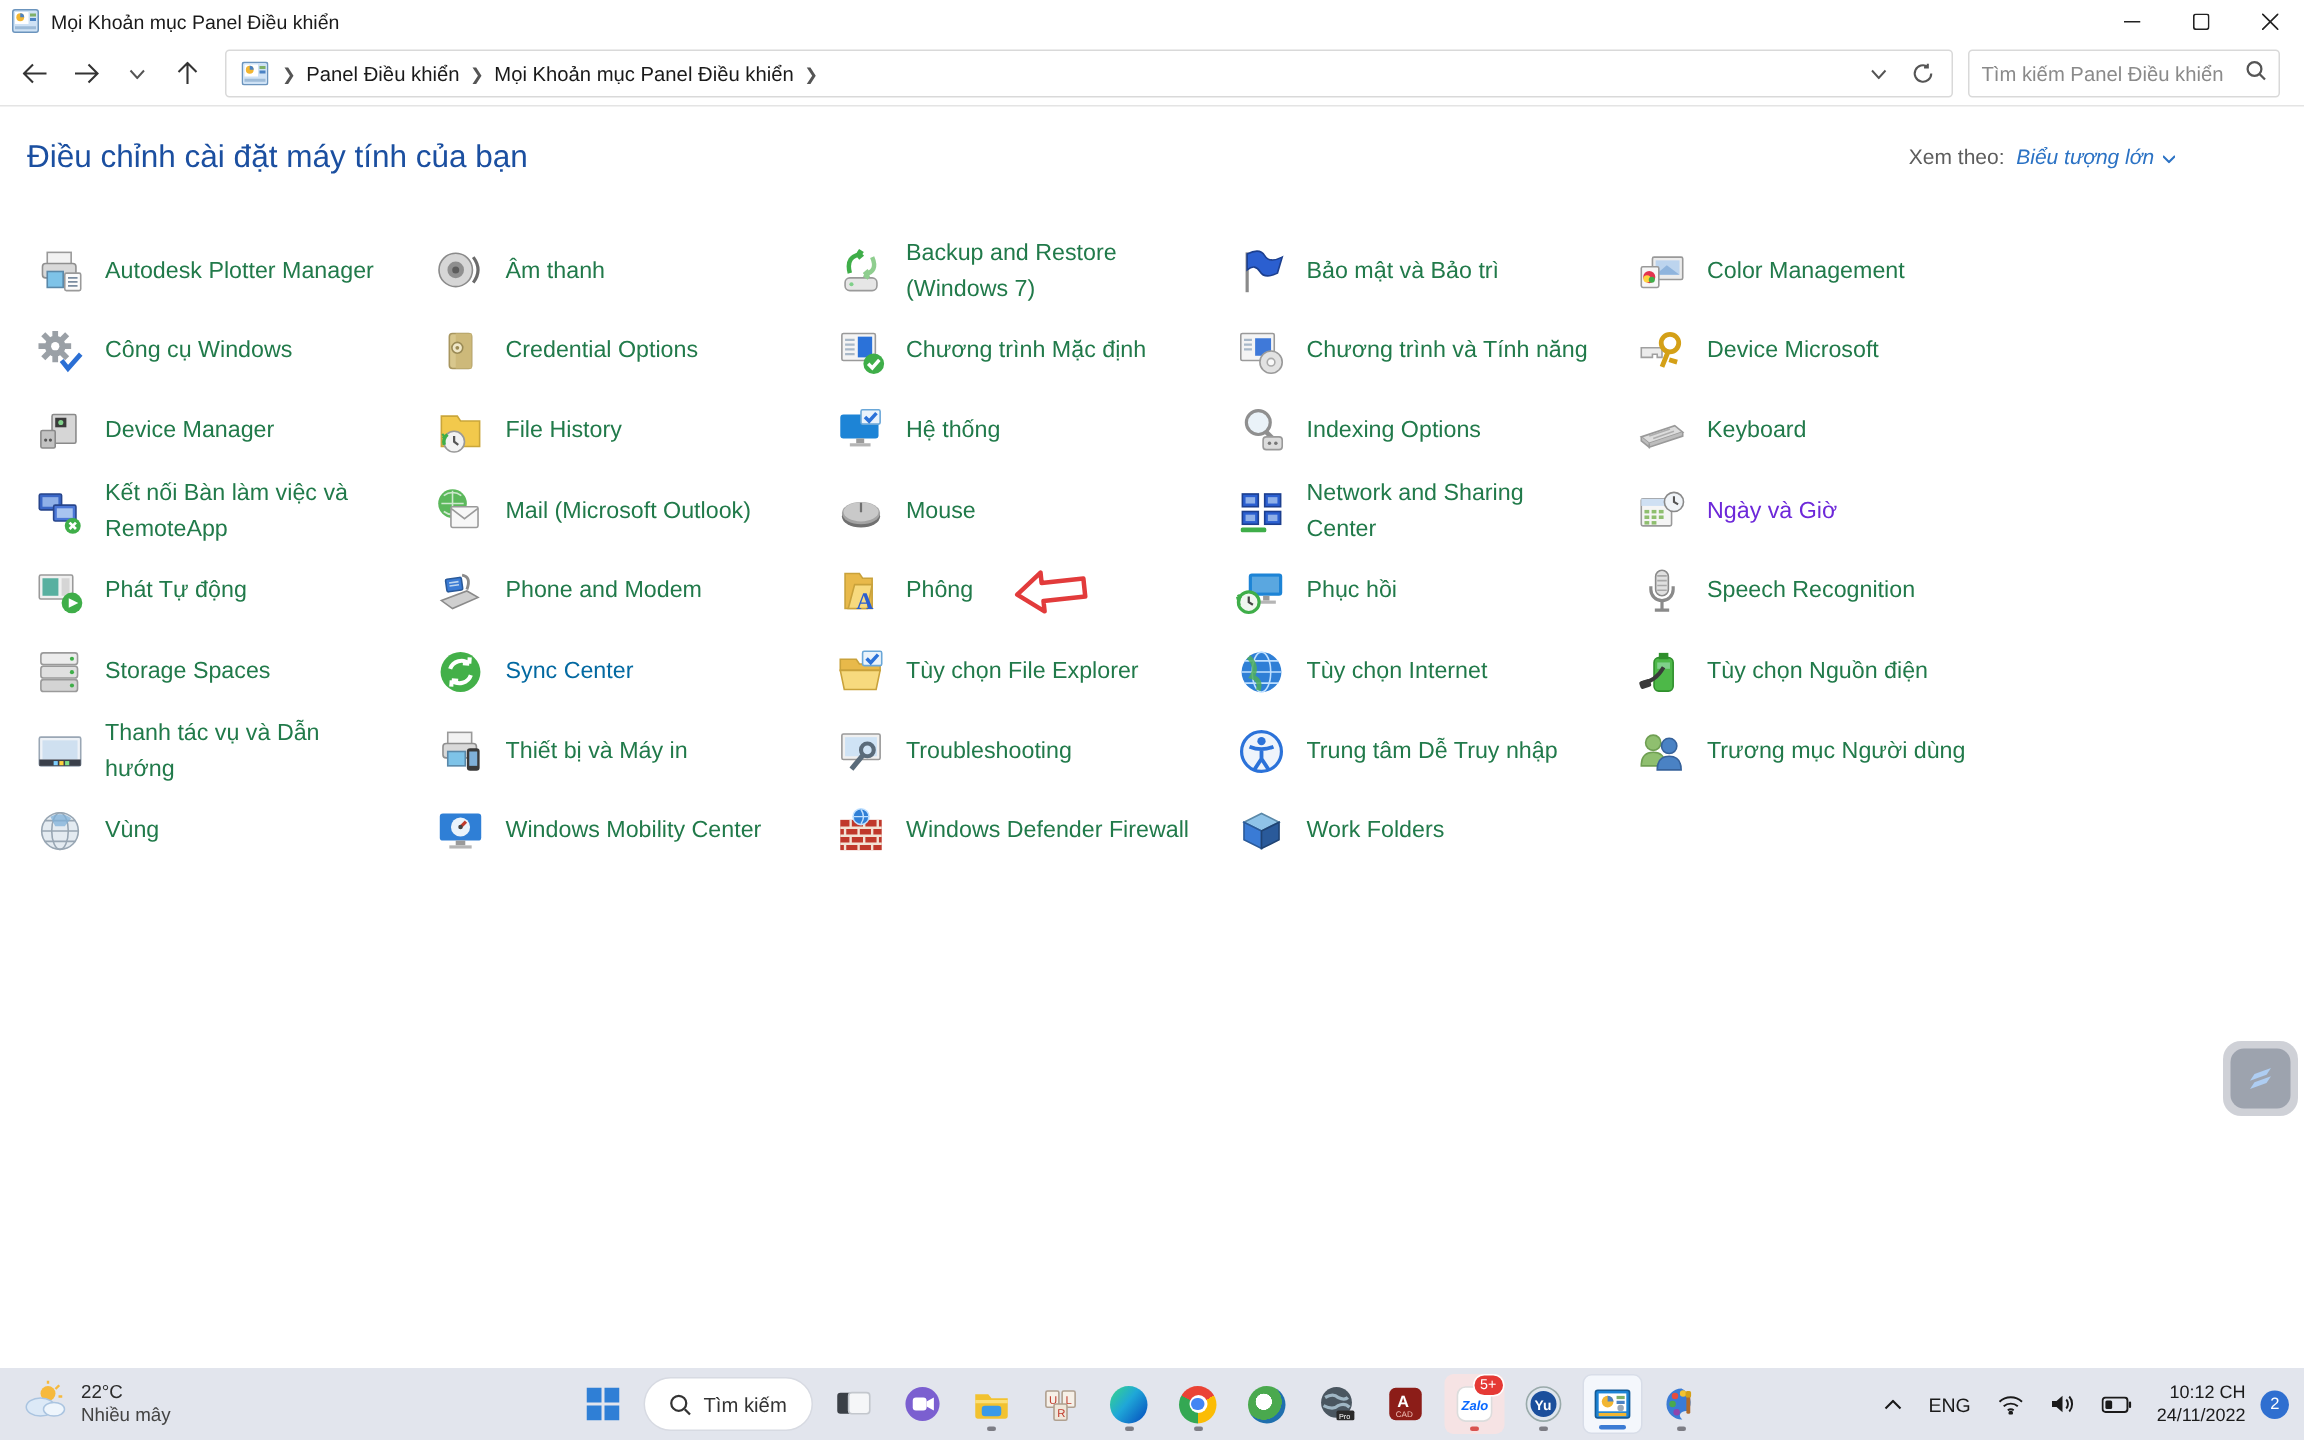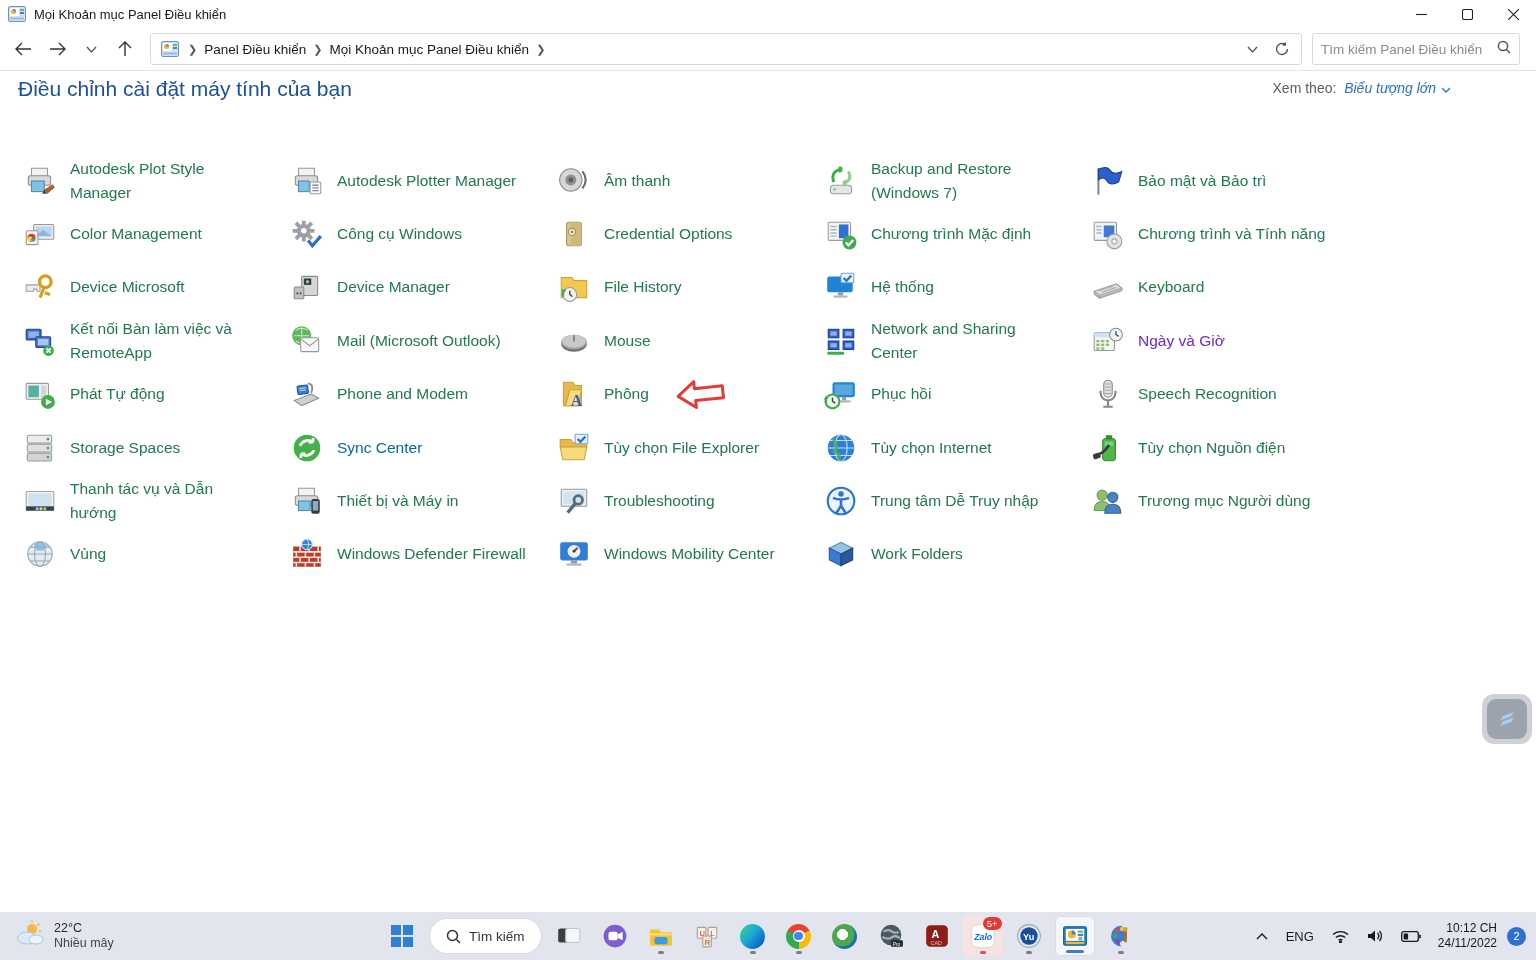--- a/index.html
+++ b/index.html
@@ -29,21 +29,21 @@
   .addr-spacer { flex:1; }
   .addr-mini-btn { width:30px; height:28px; border:none; background:transparent; color:#555;
     display:flex; align-items:center; justify-content:center; cursor:pointer; }
   .searchbox { margin-left:10px; height:32px; width:208px; border:1px solid #d9d9d9;
     border-radius:3px; display:flex; align-items:center; padding:0 8px; }
   .searchbox input { flex:1; border:none; outline:none; font-size:13.5px; color:#333;
     font-family:"Liberation Sans",sans-serif; background:transparent; min-width:0; }
   .searchbox input::placeholder { color:#8a8a8a; }
 
   
-  #headerband { position:absolute; left:0; top:56px; width:1536px; height:66px;
+  #headerband { position:absolute; left:0; top:72px; width:1536px; height:66px;
     display:flex; align-items:center; }
   #page-title { margin-left:18px; font-size:21px; font-weight:400; }
   #viewby { position:absolute; right:86px; top:24px; font-size:14px; color:#5d5d5d; }
   #viewby .view-link { cursor:pointer;font-style:italic; }
 
   
   #content { position:absolute; left:22px; top:142px; width:1400px; }
   #grid { display:grid; grid-template-columns:repeat(5,267px); grid-auto-rows:53.4px;
     align-items:center; padding-top:12px; }
   .cpl-item { display:flex; align-items:center; gap:12px; cursor:pointer; }
@@ -198,32 +198,20 @@
   </div>
 </div>
 
 <div id="content">
   <div id="grid">
       <div class="cpl-item">
         <span class="ico">
           <svg viewBox="0 0 32 32" width="34" height="34">
             <rect x="8" y="4" width="15" height="8" fill="#f2f2f2" stroke="#9a9a9a"></rect>
             <rect x="5" y="11" width="21" height="9" rx="2" fill="#d9d9d9" stroke="#8f8f8f"></rect>
-            <rect x="8" y="16" width="12" height="10" fill="#7ec3e8" stroke="#5a88a8"></rect>
-            <path d="M20 24 l8 -5 l2 3 l-7 6 z" fill="#a9662a"></path>
-            <path d="M20 24 l3 4 l-5 0 z" fill="#5e4322"></path>
-          </svg>
-        </span>
-        <span class="lbl" style="color: rgb(33, 122, 74);">Autodesk Plot Style Manager</span>
-      </div>
-      <div class="cpl-item">
-        <span class="ico">
-          <svg viewBox="0 0 32 32" width="34" height="34">
-            <rect x="8" y="4" width="15" height="8" fill="#f2f2f2" stroke="#9a9a9a"></rect>
-            <rect x="5" y="11" width="21" height="9" rx="2" fill="#d9d9d9" stroke="#8f8f8f"></rect>
             <rect x="8" y="16" width="10" height="10" fill="#7ec3e8" stroke="#5a88a8"></rect>
             <rect x="19" y="17" width="10" height="11" rx="1" fill="#fbfbfb" stroke="#9a9a9a"></rect>
             <path d="M21 20 h6 M21 22.5 h6 M21 25 h6" stroke="#7a8ca0" stroke-width="1.2"></path>
           </svg>
         </span>
         <span class="lbl" style="color: rgb(33, 122, 74);">Autodesk Plotter Manager</span>
       </div>
       <div class="cpl-item">
         <span class="ico">
           <svg viewBox="0 0 32 32" width="34" height="34">
@@ -355,20 +343,32 @@
         <span class="ico">
           <svg viewBox="0 0 32 32" width="34" height="34">
             <rect x="3" y="6" width="24" height="15" rx="2" fill="#1d84d6"></rect>
             <rect x="13" y="21" width="5" height="3" fill="#9a9a9a"></rect>
             <rect x="9" y="24" width="13" height="2" fill="#b5b5b5"></rect>
             <rect x="16" y="3" width="12" height="9" rx="1" fill="#eaf3fb" stroke="#6aa7d8"></rect>
             <path d="M18.5 7.5 l2.6 2.6 l4.6 -5" stroke="#2b72d9" stroke-width="2.2" fill="none"></path>
           </svg>
         </span>
         <span class="lbl" style="color: rgb(33, 122, 74);">Hệ thống</span>
+      </div>
+      <div class="cpl-item">
+        <span class="ico">
+          <svg viewBox="0 0 32 32" width="34" height="34">
+            <circle cx="14" cy="11" r="7.5" fill="#eaf2f8" stroke="#8f8f8f" stroke-width="2"></circle>
+            <path d="M18.5 16.5 l5 5" stroke="#8f8f8f" stroke-width="3"></path>
+            <rect x="17" y="20" width="12" height="8" rx="2" fill="#dcdcdc" stroke="#999"></rect>
+            <circle cx="21" cy="24" r="1.1" fill="#777"></circle>
+            <circle cx="25" cy="24" r="1.1" fill="#777"></circle>
+          </svg>
+        </span>
+        <span class="lbl" style="color: rgb(33, 122, 74);">Indexing Options</span>
       </div>
       <div class="cpl-item">
         <span class="ico">
           <svg viewBox="0 0 32 32" width="34" height="34">
             <path d="M3 20 L24 13 L29 17 L8 24 Z" fill="#dcdcdc" stroke="#9a9a9a"></path>
             <path d="M3 20 v2.5 L8 26.5 v-2.5 M8 24 v2.5 L29 19.5 v-2.5" fill="#bdbdbd" stroke="#9a9a9a"></path>
             <g stroke="#aeaeae" stroke-width="1">
               <path d="M8 19.5 l13 -4.5 M10.5 21 l13 -4.5"></path>
             </g>
           </svg>
@@ -633,43 +633,43 @@
             <ellipse cx="16" cy="16" rx="5.2" ry="11.5" fill="none" stroke="#98a6b3"></ellipse>
             <path d="M4.5 16 h23 M6.5 9.5 h19 M6.5 22.5 h19" stroke="#98a6b3" fill="none"></path>
             <path d="M10 7 a11.5 11.5 0 0 1 13 1 l-4 5 h-6 z" fill="#7fb0d8" opacity="0.75"></path>
           </svg>
         </span>
         <span class="lbl" style="color: rgb(33, 122, 74);">Vùng</span>
       </div>
       <div class="cpl-item">
         <span class="ico">
           <svg viewBox="0 0 32 32" width="34" height="34">
+            <rect x="3" y="5" width="26" height="17" rx="2" fill="#2f7fd6"></rect>
+            <circle cx="16" cy="13.5" r="6" fill="#eaf3fb"></circle>
+            <path d="M16 13.5 l3.4 -3.4" stroke="#c0392b" stroke-width="2"></path>
+            <circle cx="16" cy="13.5" r="1.4" fill="#444"></circle>
+            <rect x="13" y="22" width="6" height="3" fill="#9a9a9a"></rect>
+            <rect x="9" y="25" width="14" height="2" fill="#b5b5b5"></rect>
+          </svg>
+        </span>
+        <span class="lbl" style="color: rgb(33, 122, 74);">Windows Mobility Center</span>
+      </div>
+      <div class="cpl-item">
+        <span class="ico">
+          <svg viewBox="0 0 32 32" width="34" height="34">
             <rect x="3" y="9" width="26" height="19" fill="#c0392b"></rect>
             <g stroke="#f2e3d5" stroke-width="1.5">
               <path d="M3 14 h26 M3 19 h26 M3 24 h26"></path>
               <path d="M9.5 9 v5 M18 9 v5 M26.5 9 v5 M6 14 v5 M14.5 14 v5 M23 14 v5 M9.5 19 v5 M18 19 v5 M26.5 19 v5 M6 24 v4 M14.5 24 v4 M23 24 v4"></path>
             </g>
             <circle cx="16" cy="7" r="5" fill="#2f7fd6" stroke="#bfe0ff"></circle>
             <path d="M11.5 7 h9 M16 2.5 a8 8 0 0 1 0 9" stroke="#bfe0ff" fill="none" stroke-width="0.9"></path>
           </svg>
         </span>
         <span class="lbl" style="color: rgb(33, 122, 74);">Windows Defender Firewall</span>
-      </div>
-      <div class="cpl-item">
-        <span class="ico">
-          <svg viewBox="0 0 32 32" width="34" height="34">
-            <rect x="3" y="5" width="26" height="17" rx="2" fill="#2f7fd6"></rect>
-            <circle cx="16" cy="13.5" r="6" fill="#eaf3fb"></circle>
-            <path d="M16 13.5 l3.4 -3.4" stroke="#c0392b" stroke-width="2"></path>
-            <circle cx="16" cy="13.5" r="1.4" fill="#444"></circle>
-            <rect x="13" y="22" width="6" height="3" fill="#9a9a9a"></rect>
-            <rect x="9" y="25" width="14" height="2" fill="#b5b5b5"></rect>
-          </svg>
-        </span>
-        <span class="lbl" style="color: rgb(33, 122, 74);">Windows Mobility Center</span>
       </div>
       <div class="cpl-item">
         <span class="ico">
           <svg viewBox="0 0 32 32" width="34" height="34">
             <path d="M5 10.5 L16 5 L27 10.5 L16 16 Z" fill="#8fc3e8" stroke="#5a88a8"></path>
             <path d="M5 10.5 V21.5 L16 27 V16 Z" fill="#3a7bd5" stroke="#2a5a9a"></path>
             <path d="M27 10.5 V21.5 L16 27 V16 Z" fill="#2a5a9a" stroke="#1f4373"></path>
           </svg>
         </span>
         <span class="lbl" style="color: rgb(33, 122, 74);">Work Folders</span>

